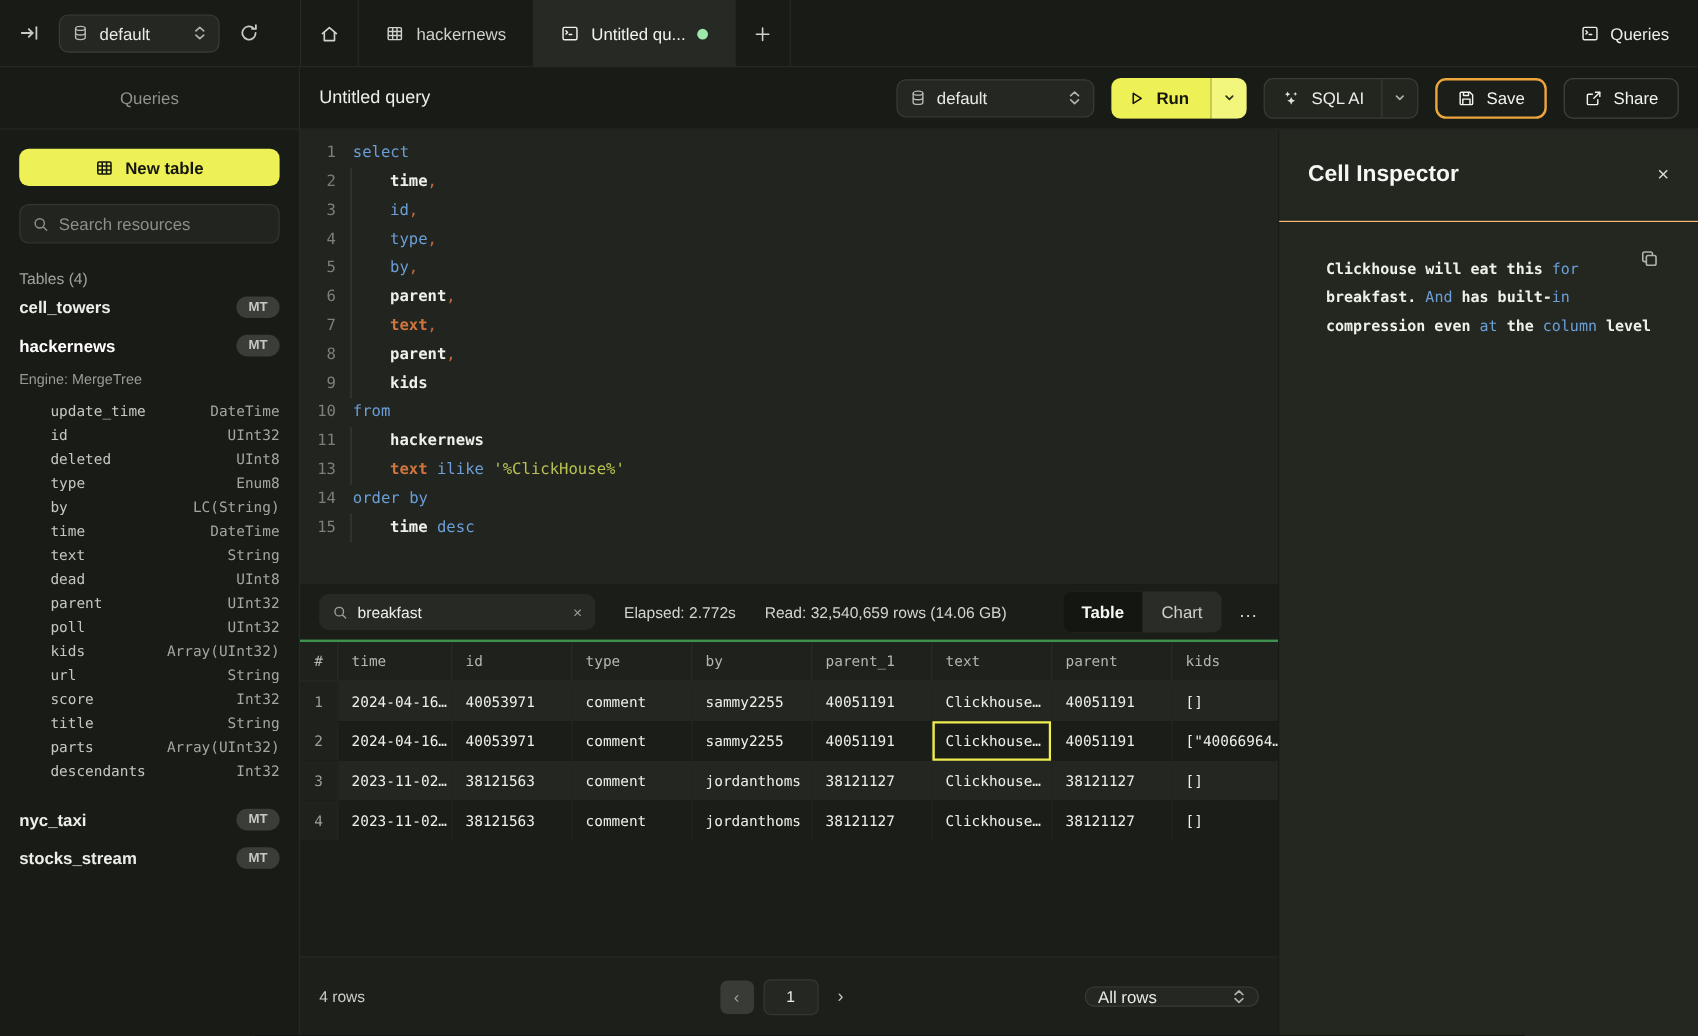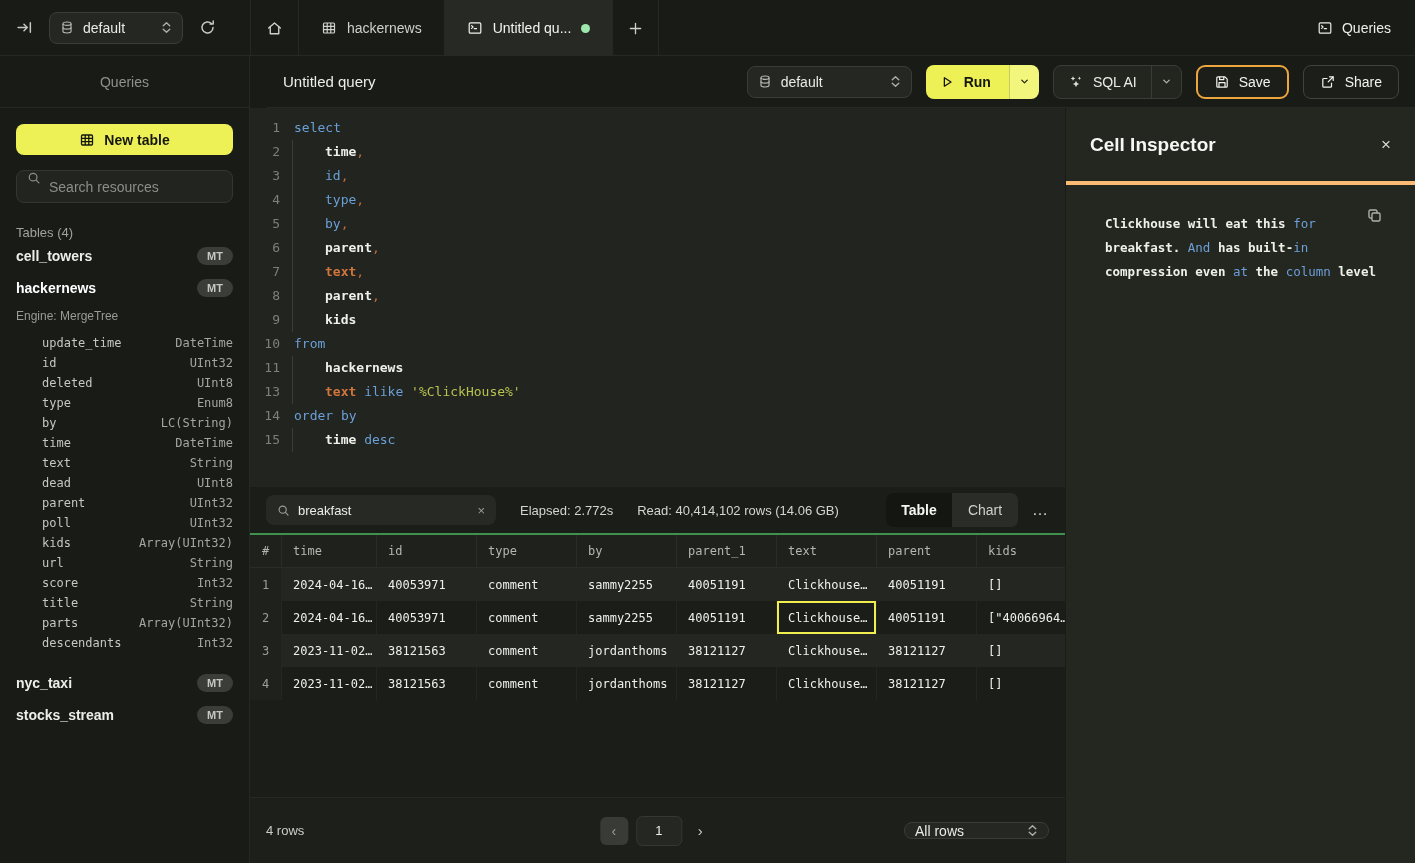--- a/index.html
+++ b/index.html
@@ -35,41 +35,41 @@
   .sidebar { position:absolute; left:0; top:56px; width:250px; bottom:0; border-right:1px solid #262923; }
   .sidebar-tabs { height:52px; border-bottom:1px solid #262923; display:flex; }
   .s-tab { flex:1; display:flex; align-items:center; justify-content:center; color:#8f938b;
     background:none; border:none; font-size:14px; cursor:pointer; position:relative; height:100%; }
   .s-tab.active { color:#f2f4ef; }
   .s-tab.active::after { content:""; position:absolute; left:0; right:0; bottom:0; height:3px; background:#f2ef4e; }
   .sidebar-body { padding:16px; }
   .new-table-btn { width:100%; height:31px; background:#eef156; color:#15170f; border:none; border-radius:8px;
     font-size:14px; font-weight:600; display:flex; align-items:center; justify-content:center; gap:9px; cursor:pointer; }
   .search-wrap { margin-top:15px; height:33px; background:#22251f; border:1px solid #343731; border-radius:8px;
-    display:flex; gap:8px; padding:0 10px; color:#8b8f87; }
+    display:flex; align-items:center; gap:8px; padding:0 10px; color:#8b8f87; }
   .search-wrap input { flex:1; background:none; border:none; outline:none; color:#e9ebe5; font-size:14px;
     font-family:"Liberation Sans",sans-serif; }
   .search-wrap input::placeholder { color:#8b8f87; }
   .section-label { margin-top:22px; color:#a0a49b; font-size:13px; }
   .tbl-item { height:32px; display:flex; align-items:center; justify-content:space-between; cursor:pointer; }
   .tbl-item:first-of-type { margin-top:6px; }
   .tbl-name { font-size:14px; font-weight:600; color:#eceee9; }
   .tbl-name.selected { font-weight:700; color:#ffffff; }
   .mt-badge { background:#3b3e38; color:#c6c9c1; font-size:11px; font-weight:600; border-radius:10px;
     padding:3px 10px; }
   .engine-line { height:24px; display:flex; align-items:center; color:#989c94; font-size:12px; }
   .cols { margin-top:5px; }
   .col-row { height:20px; display:flex; align-items:center; justify-content:space-between;
     font-family:"DejaVu Sans Mono",monospace; font-size:12px; }
   .col-name { color:#c4c8c0;margin-left:26px; }
   .col-type { color:#a3a79f; }
   .tbl-item.spaced { margin-top:14px; }
 
   
-  .main-toolbar { position:absolute; left:267px; top:56px; right:0; height:52px;
+  .main-toolbar { position:absolute; left:250px; top:56px; right:0; height:52px;
     border-bottom:1px solid #262923; display:flex; align-items:center; padding:0 16px; }
   .query-title { font-size:15px; color:#eceee9; }
   .mt-controls { margin-left:auto; display:flex; align-items:center; gap:14px; }
   .db-select-main { width:165px; }
   .run-btn { display:flex; height:34px; border-radius:8px; overflow:hidden; cursor:pointer; }
   .run-main { display:flex; align-items:center; gap:10px; padding:0 18px 0 14px; background:#eef156;
     color:#15170f; font-size:14px; font-weight:600; border:none; cursor:pointer; }
   .run-caret { width:30px; background:#f3f67c; border:none; border-left:1px solid rgba(0,0,0,.18);
     display:flex; align-items:center; justify-content:center; color:#2a2c1d; cursor:pointer; }
   .sqlai-btn { display:flex; height:34px; border:1px solid #3a3d37; border-radius:8px; overflow:hidden;
@@ -138,21 +138,21 @@
   .pager { position:absolute; left:50%; transform:translateX(-56%); display:flex; align-items:center; gap:8px; }
   .pg-prev { width:28px; height:28px; border-radius:6px; background:#393c36; border:none; color:#9b9f97;
     font-size:14px; cursor:pointer; }
   .pg-page { width:46px; height:30px; border-radius:6px; background:#242722; border:1px solid #353832;
     color:#eceee9; font-size:13px; text-align:center; outline:none; font-family:"Liberation Sans",sans-serif; }
   .pg-next { background:none; border:none; color:#cbcec7; font-size:15px; margin-left:8px; cursor:pointer; }
   .pagesize { margin-left:auto; width:145px; height:17px; }
 
   
   .inspector { position:absolute; left:1066px; top:108px; right:0; bottom:0; background:#242720; }
-  .insp-head { height:77px; display:flex; align-items:center; padding:0 24px; border-bottom:4px solid #fdba74; }
+  .insp-head { height:77px; display:flex; align-items:center; padding:0 24px; border-bottom:1px solid #fdba74; }
   .insp-title { font-size:19px; font-weight:700; color:#f5f7f2; flex:1; }
   .insp-close { background:none; border:none; color:#d6d9d2; font-size:17px; cursor:pointer; }
   .insp-body { position:relative; padding:27px 24px 0 39px; }
   .insp-copy { position:absolute; right:32px; top:22px; background:none; border:none; color:#aeb1a9; cursor:pointer; }
   .insp-text { width:272px; font-family:"DejaVu Sans Mono",monospace; font-size:12.5px; line-height:24px; }
   .chev { color:#aeb1a9; }
 </style>
 </head>
 <body>
 
@@ -502,21 +502,21 @@
       <span>
         <svg width="13" height="13" viewBox="0 0 16 16" fill="none" stroke="currentColor" stroke-width="1.4" stroke-linecap="round">
             <circle cx="7" cy="7" r="4.4"></circle>
             <path d="M10.4 10.4 13.6 13.6"></path>
           </svg>
       </span>
       <input value="breakfast" style="">
       <button class="clear-x">×</button>
     </div>
     <span class="stat">Elapsed: 2.772s</span>
-    <span class="stat">Read: 40,414,102 rows (14.06 GB)</span>
+    <span class="stat">Read: 32,540,659 rows (14.06 GB)</span>
     <div class="seg">
       <button class="seg-btn active">Table</button>
       <button class="seg-btn">Chart</button>
     </div>
     <button class="more-btn">…</button>
   </div>
 
   <div class="rtable">
     <div class="thead">
         <div class="th c0">#</div>

